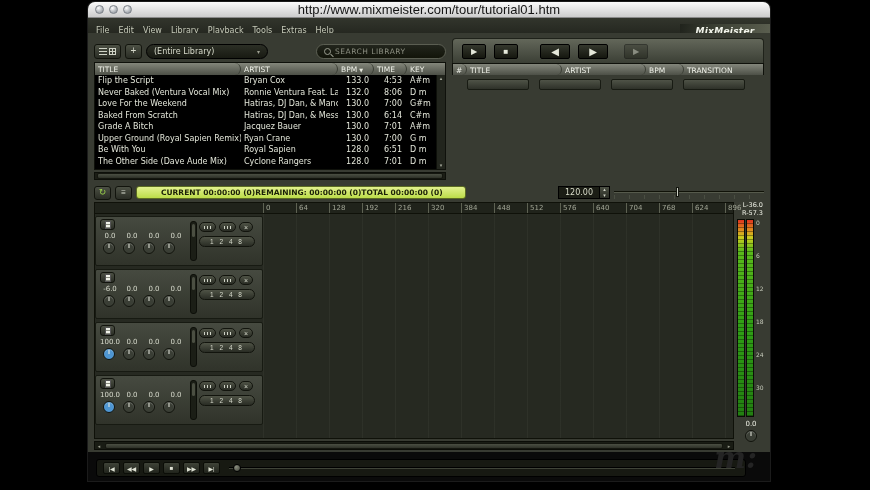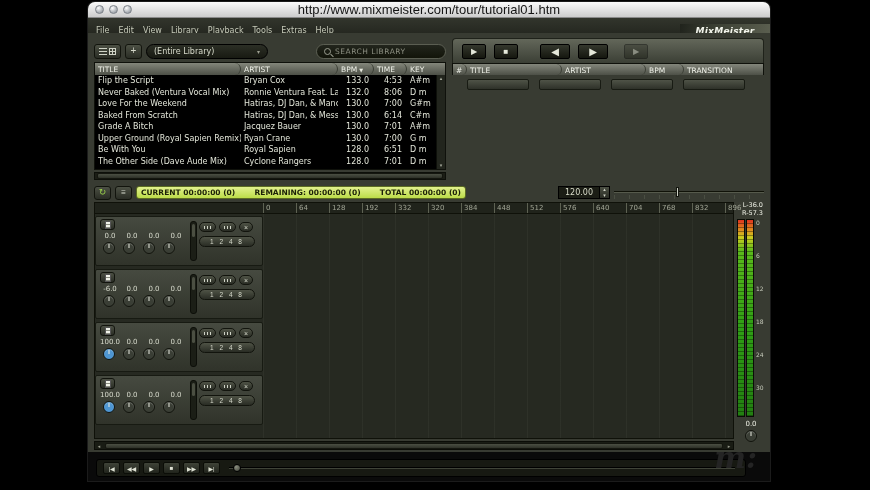--- a/index.html
+++ b/index.html
@@ -60,21 +60,21 @@
   .pl-watermark { position:absolute; left:0; right:9px; top:50%; transform:translateY(-54%); text-align:center; font-size:22px; color:#5e6259; letter-spacing:.5px; }
   .pl-scroll { position:absolute; right:0; top:0; bottom:0; width:9px; background:#1a1c15; border-left:1px solid #0d0f09; }
   .pl-buttons { margin-top:4px; display:flex; gap:10px; padding-left:15px; }
   .pl-foot-btn { width:62px; height:11px; background:linear-gradient(#4f5347,#2e3129); border:1px solid #181b13; border-radius:2px; }
 
   
   .statusbar { position:absolute; left:6px; top:152px; width:670px; height:15px; display:flex; align-items:center; gap:4px; }
   .sb-btn { width:17px; height:14px; font-size:9px; }
   .refresh-glyph { color:#9ad24a; font-size:9px; line-height:1; }
   .list-glyph { color:#cfd3c6; font-size:8px; line-height:1; }
-  .time-display { width:330px; height:13px; background:linear-gradient(#e2f18e,#bcdc49); border:1px solid #5c6c22; border-radius:3px; display:flex; align-items:center; justify-content:space-between; padding:0 4px; font-size:7.5px; font-weight:bold; color:#1b2007; white-space:nowrap; }
+  .time-display { width:330px; height:13px; background:linear-gradient(#e2f18e,#bcdc49); border:1px solid #5c6c22; border-radius:3px; display:flex; align-items:center; justify-content:space-between; padding:0 24px; font-size:7.5px; font-weight:bold; color:#1b2007; white-space:nowrap; }
   .spacer { flex:1; }
   .bpm-box { width:52px; height:13px; background:#1b1d15; border:1px solid #000; display:flex; align-items:stretch; }
   .bpm-val { flex:1; text-align:center; font-size:8px; color:#d8dbc9; line-height:11px; }
   .spin { width:10px; border-left:1px solid #000; background:linear-gradient(#4b4f43,#2a2d25); display:flex; flex-direction:column; }
   .spin span { font-size:5px; line-height:5.5px; color:#cfd3c6; text-align:center; }
   .tempo-slider { width:150px; height:13px; position:relative; background:repeating-linear-gradient(90deg,#4a4e42 0 1px,transparent 1px 15px); background-size:100% 4px; background-position:0 9px; background-repeat:no-repeat; }
   .ts-groove { position:absolute; left:0; right:0; top:5px; height:2px; background:#101208; border-bottom:1px solid #565a4c; }
   .ts-handle { position:absolute; left:62px; top:1px; width:3px; height:10px; background:#cfd3c6; border:1px solid #14160f; }
 
   
@@ -317,30 +317,30 @@
         </div>
       </div>
 
       <div class="ruler">
         <div class="ruler-ticks">
 
         <span class="tick">0</span>
             <span class="tick">64</span>
             <span class="tick">128</span>
             <span class="tick">192</span>
-            <span class="tick">332</span>
+            <span class="tick">216</span>
             <span class="tick">320</span>
             <span class="tick">384</span>
             <span class="tick">448</span>
             <span class="tick">512</span>
             <span class="tick">576</span>
             <span class="tick">640</span>
             <span class="tick">704</span>
             <span class="tick">768</span>
-            <span class="tick">832</span>
+            <span class="tick">624</span>
             <span class="tick">896</span>
           </div>
       </div>
 
       <div class="tracks">
         <div class="grid-area"></div>
         <div class="lane-col">
 
             <div class="lane">
               <div class="lane-main">

